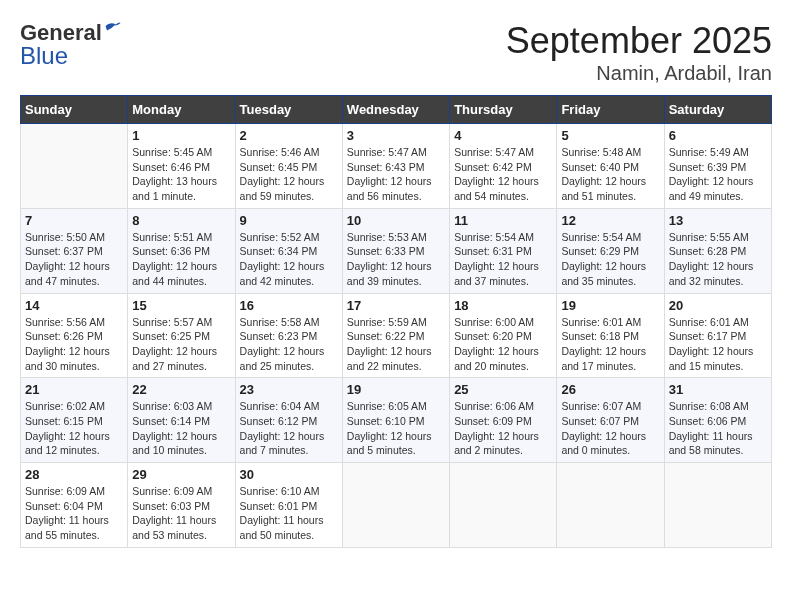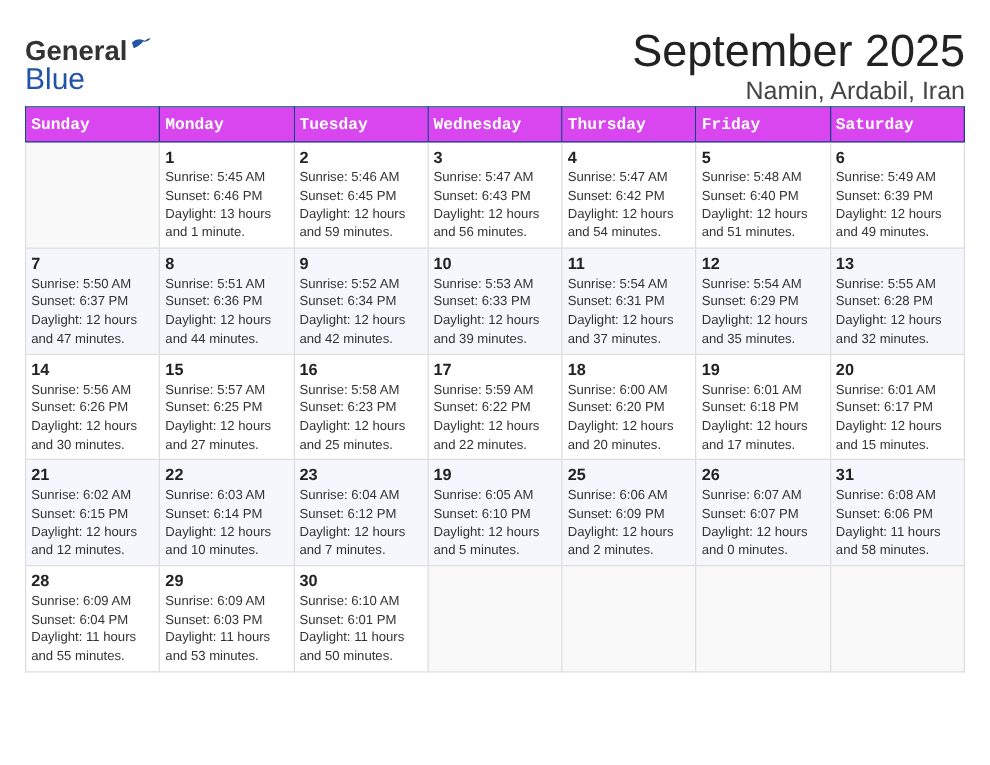--- a/index.html
+++ b/index.html
@@ -6,21 +6,22 @@
     body {
       font-family: Arial, sans-serif;
       background: #fff;
       width: 792px;
       min-height: 612px;
       padding: 20px;
     }
     .header {
       display: flex;
       justify-content: space-between;
-      align-items: center;
+      align-items: flex-start;
+      margin-bottom: 10px;
     }
     .logo {
       display: flex;
       align-items: center;
     }
     .logo-general { color: #333; }
     .logo-blue { color: #2255aa; }
     .logo-icon {
       width: 18px;
       height: 18px;
@@ -37,28 +38,27 @@
     .location {
       font-size: 20px;
       color: #444;
     }
     table {
       width: 100%;
       border-collapse: collapse;
       font-size: 11px;
     }
     thead tr th {
-      background-color: #d946ef;
+      background-color: #404040;
       color: #fff;
       padding: 6px 4px;
       text-align: left;
       font-size: 13px;
       font-weight: bold;
       border: 1px solid #1a3d88;
-      font-family: Liberation Mono, monospace;
     }
     tbody tr {
       border-bottom: 1px solid #ccc;
     }
     tbody tr td {
       vertical-align: top;
       padding: 4px 4px;
       border: 1px solid #ddd;
       min-height: 70px;
       width: calc(100% / 7);

